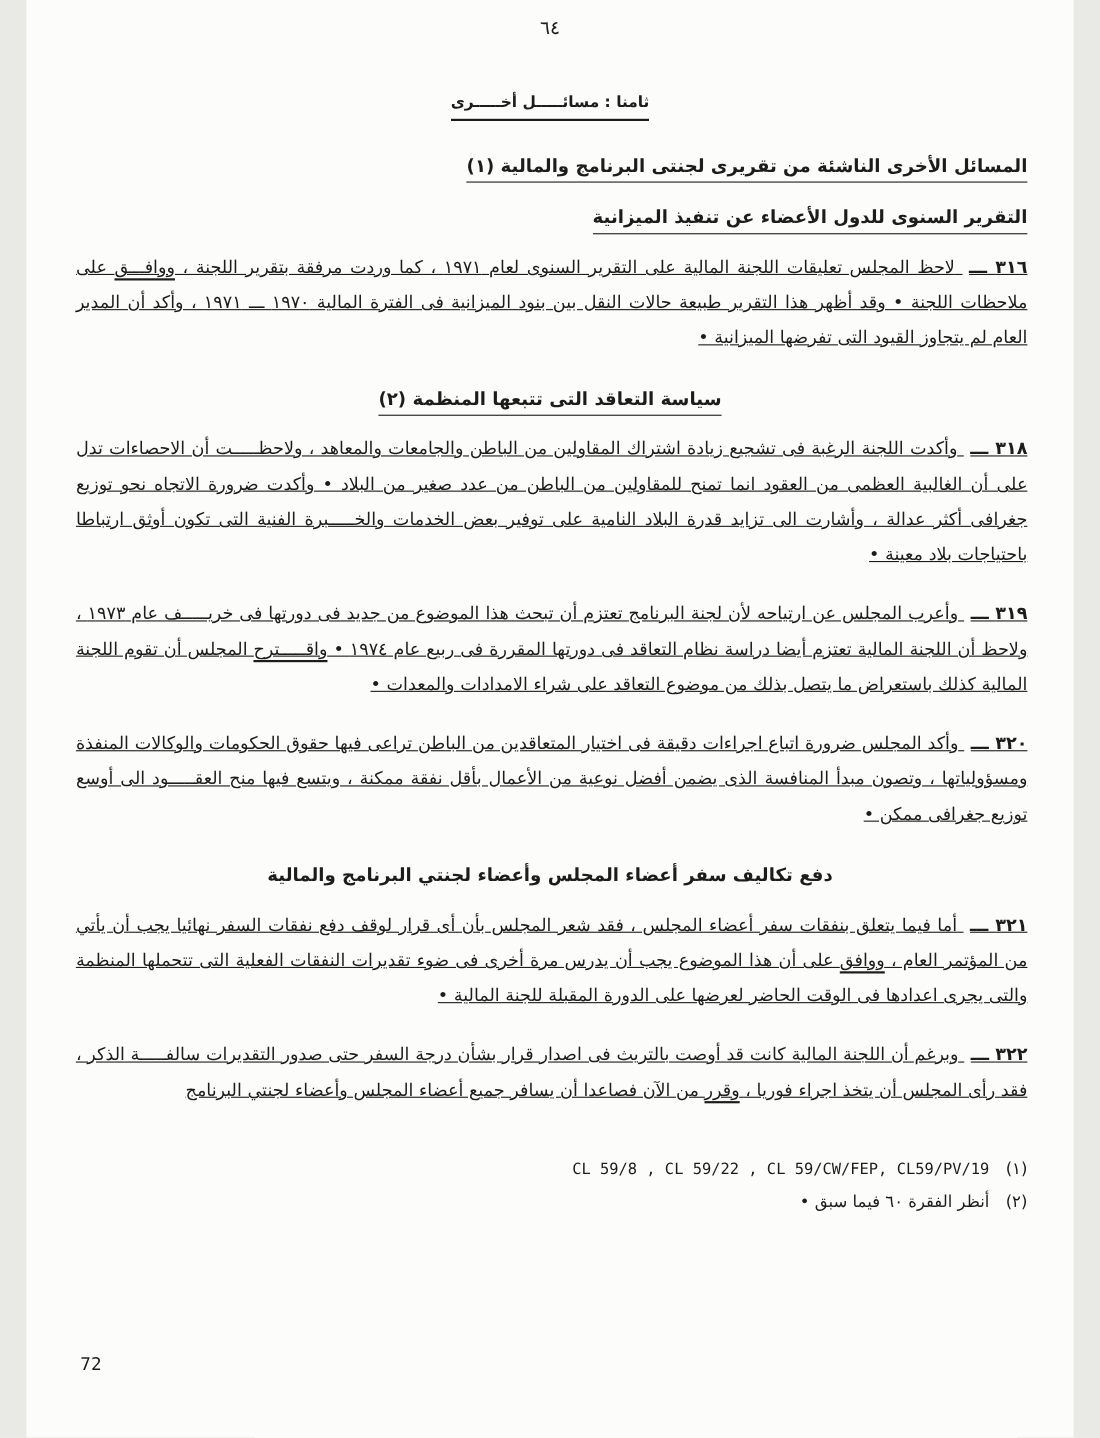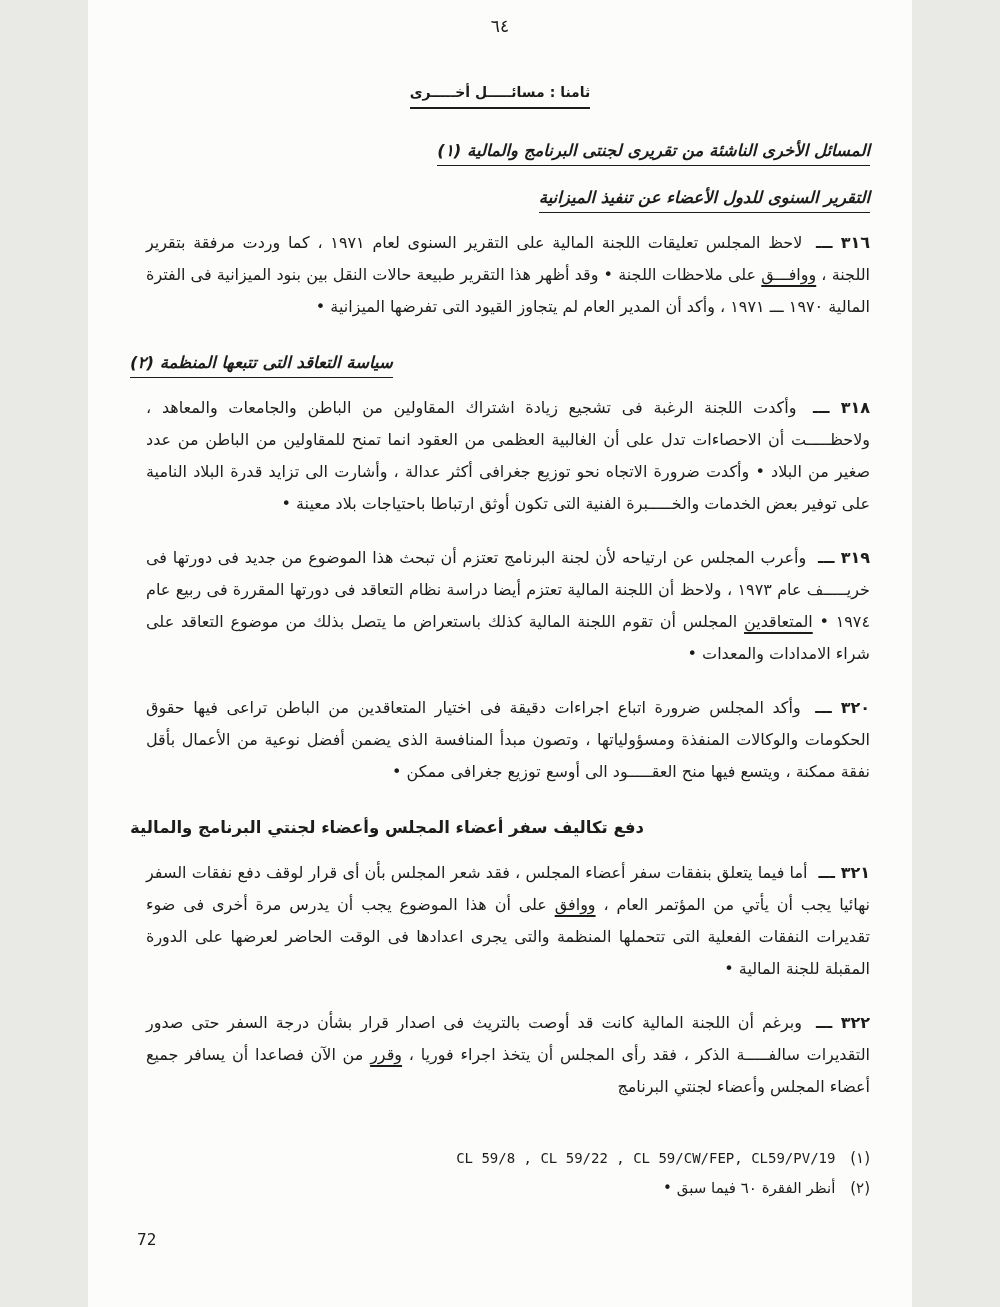--- a/index.html
+++ b/index.html
@@ -1,30 +1,31 @@
 <!DOCTYPE html>
 <html lang="ar" dir="rtl"><head>
 <meta charset="utf-8">
 <style>
   html,body{margin:0;padding:0;background:#e9e9e6;}
   .page{
-    width:824px;min-height:1307px;margin:0 auto;background:#fcfcfa;color:#1c1c1c;
+    width:952px;min-height:1307px;margin:0 auto;background:#fcfcfa;color:#1c1c1c;
     font-family:"DejaVu Sans",sans-serif;direction:rtl;position:relative;
     padding:16px 42px 24px 42px;box-sizing:border-box;
   }
   .top-num{text-align:center;font-size:17px;letter-spacing:1px;margin-bottom:46px;}
   .title-wrap{text-align:center;margin:24px 0 40px 0;}
   .doc-title{font-weight:bold;font-size:14px;border-bottom:2px solid #1c1c1c;padding-bottom:7px;}
   .h-right{text-align:right;margin:28px 0 14px 0;}
-  .h-center{text-align:left;margin:30px 0 14px 0;}
+  .h-center{text-align:center;margin:30px 0 14px 0;}
   .heading{font-weight:bold;font-size:16.5px;}
-  .underlined{border-bottom:1.5px solid #1c1c1c;padding-bottom:5px;font-style:italic;}
+  .underlined{border-bottom:1.5px solid #1c1c1c;padding-bottom:5px;}
   .para{
     font-size:16px;line-height:2.0;text-align:justify;text-align-last:right;
-    margin:20px 0 22px 16px;
+    margin:20px 0 22px 3px;
+    text-decoration:underline;
   }
   .pnum{font-weight:bold;margin-left:6px;}
   .u{text-decoration:underline;text-underline-offset:5px;text-decoration-thickness:1.5px;}
   .footnotes{margin-top:40px;text-align:right;font-size:15px;line-height:2.0;padding-left:28px;}
   .fn{white-space:nowrap;}
   .fn-marker{margin-left:10px;}
   .fn-latin{direction:ltr;unicode-bidi:embed;font-family:"DejaVu Sans Mono","Liberation Mono",monospace;font-size:14px;}
   .bottom-num{
     position:absolute;left:49px;bottom:58px;
     font-size:16px;font-family:"DejaVu Sans Mono","Liberation Mono",monospace;direction:ltr;
@@ -59,21 +60,21 @@
   </div>
 
 
   <p class="para">
     <span class="pnum">٣١٨ ـــ</span>
     <span><span>وأكدت اللجنة الرغبة فى تشجيع زيادة اشتراك المقاولين من الباطن والجامعات والمعاهد ، ولاحظـــــت أن الاحصاءات تدل على أن الغالبية العظمى من العقود انما تمنح للمقاولين من الباطن من عدد صغير من البلاد • وأكدت ضرورة الاتجاه نحو توزيع جغرافى أكثر عدالة ، وأشارت الى تزايد قدرة البلاد النامية على توفير بعض الخدمات والخـــــبرة الفنية التى تكون أوثق ارتباطا باحتياجات بلاد معينة •</span></span>
   </p>
 
   <p class="para">
     <span class="pnum">٣١٩ ـــ</span>
-    <span><span>وأعرب المجلس عن ارتياحه لأن لجنة البرنامج تعتزم أن تبحث هذا الموضوع من جديد فى دورتها فى خريـــــف عام ١٩٧٣ ، ولاحظ أن اللجنة المالية تعتزم أيضا دراسة نظام التعاقد فى دورتها المقررة فى ربيع عام ١٩٧٤ • </span><span class="u">المتعاقدين</span><span> المجلس أن تقوم اللجنة المالية كذلك باستعراض ما يتصل بذلك من موضوع التعاقد على شراء الامدادات والمعدات •</span></span>
+    <span><span>وأعرب المجلس عن ارتياحه لأن لجنة البرنامج تعتزم أن تبحث هذا الموضوع من جديد فى دورتها فى خريـــــف عام ١٩٧٣ ، ولاحظ أن اللجنة المالية تعتزم أيضا دراسة نظام التعاقد فى دورتها المقررة فى ربيع عام ١٩٧٤ • </span><span class="u">واقـــــترح</span><span> المجلس أن تقوم اللجنة المالية كذلك باستعراض ما يتصل بذلك من موضوع التعاقد على شراء الامدادات والمعدات •</span></span>
   </p>
 
   <p class="para">
     <span class="pnum">٣٢٠ ـــ</span>
     <span><span>وأكد المجلس ضرورة اتباع اجراءات دقيقة فى اختيار المتعاقدين من الباطن تراعى فيها حقوق الحكومات والوكالات المنفذة ومسؤولياتها ، وتصون مبدأ المنافسة الذى يضمن أفضل نوعية من الأعمال بأقل نفقة ممكنة ، ويتسع فيها منح العقـــــود الى أوسع توزيع جغرافى ممكن •</span></span>
   </p>
 
   <div class="h-center">
     <span class="heading">دفع تكاليف سفر أعضاء المجلس وأعضاء لجنتي البرنامج والمالية</span>
   </div>

